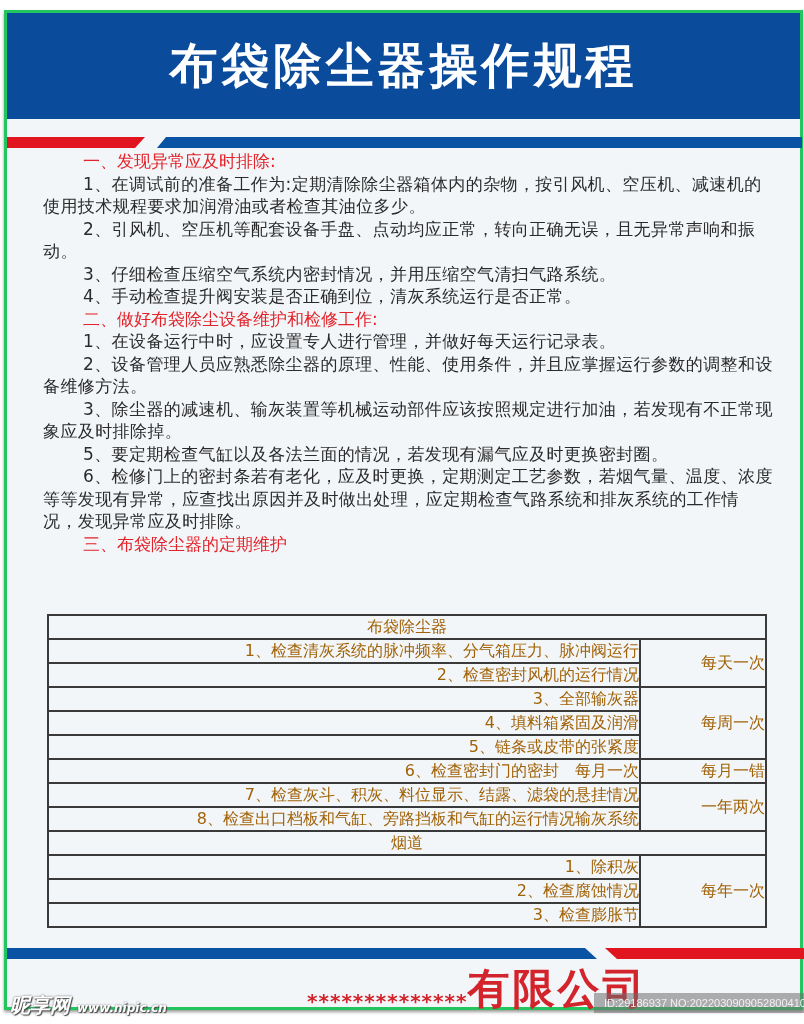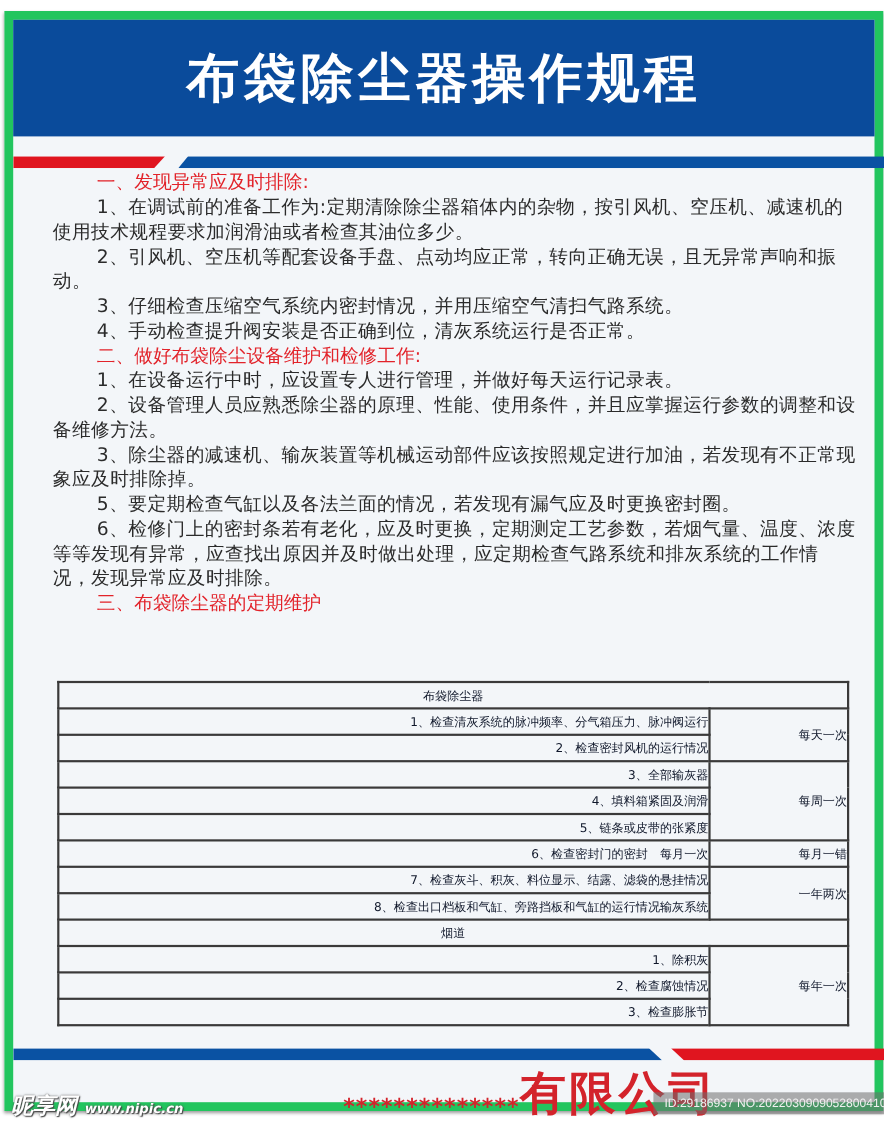--- a/index.html
+++ b/index.html
@@ -2,21 +2,21 @@
 <html><head>
 <meta charset="utf-8">
 <style>
   html, body { margin: 0; padding: 0; }
   body {
     width: 804px; height: 1024px; background: #ffffff; position: relative; overflow: hidden;
     font-family: "DejaVu Sans", "Liberation Sans", sans-serif;
   }
   .board {
     position: absolute; left: 4px; top: 10px; width: 799px; height: 1000px;
-    background: #f3f6f9; border: 8px solid #22c55e; box-sizing: border-box;
+    background: #f3f6f9; border: 3px solid #22c55e; box-sizing: border-box;
     box-shadow: 0 2px 3px rgba(0,0,0,0.4);
   }
   .header {
     position: absolute; left: 0; top: 0; width: 100%; height: 106px; background: #0a4b9b;
     display: flex; align-items: center; justify-content: center;
   }
   .header-title {
     color: #ffffff; font-size: 48px; font-weight: bold; letter-spacing: 4px;
     font-family: "DejaVu Sans", sans-serif;
   }
@@ -26,21 +26,21 @@
   }
   .stripe-top-red {
     position: absolute; left: 0; top: 124px; width: 138px; height: 11px; background: #e0151f;
     clip-path: polygon(0 0, 100% 0, calc(100% - 10px) 100%, 0 100%);
   }
   .content { position: absolute; left: 36px; top: 137px; width: 730px; }
   .sec-heading { color: #e2232a; font-size: 17px; line-height: 22.5px; padding-left: 40px; }
   .para { color: #2b2b2b; font-size: 17px; line-height: 22.5px; text-indent: 40px; letter-spacing: 0.4px; }
   table.maint {
     position: absolute; left: 40px; top: 601px; width: 720px; border-collapse: collapse;
-    font-size: 11px; color: #0f172a;
+    font-size: 16px; color: #a16207;
   }
   table.maint td { border: 2px solid #3a3a3a; height: 22px; padding: 0 0 0 12px; text-align: right; }
   table.maint td.freq { text-align: right; padding: 0; width: 124px; }
   table.maint td.group { text-align: center; padding: 0; }
   .stripe-bot-blue {
     position: absolute; left: 0; top: 935px; width: 590px; height: 11px; background: #0a52a3;
     clip-path: polygon(0 0, calc(100% - 12px) 0, 100% 100%, 0 100%);
   }
   .stripe-bot-red {
     position: absolute; left: 598px; top: 935px; width: 200px; height: 11px; background: #e0151f;

